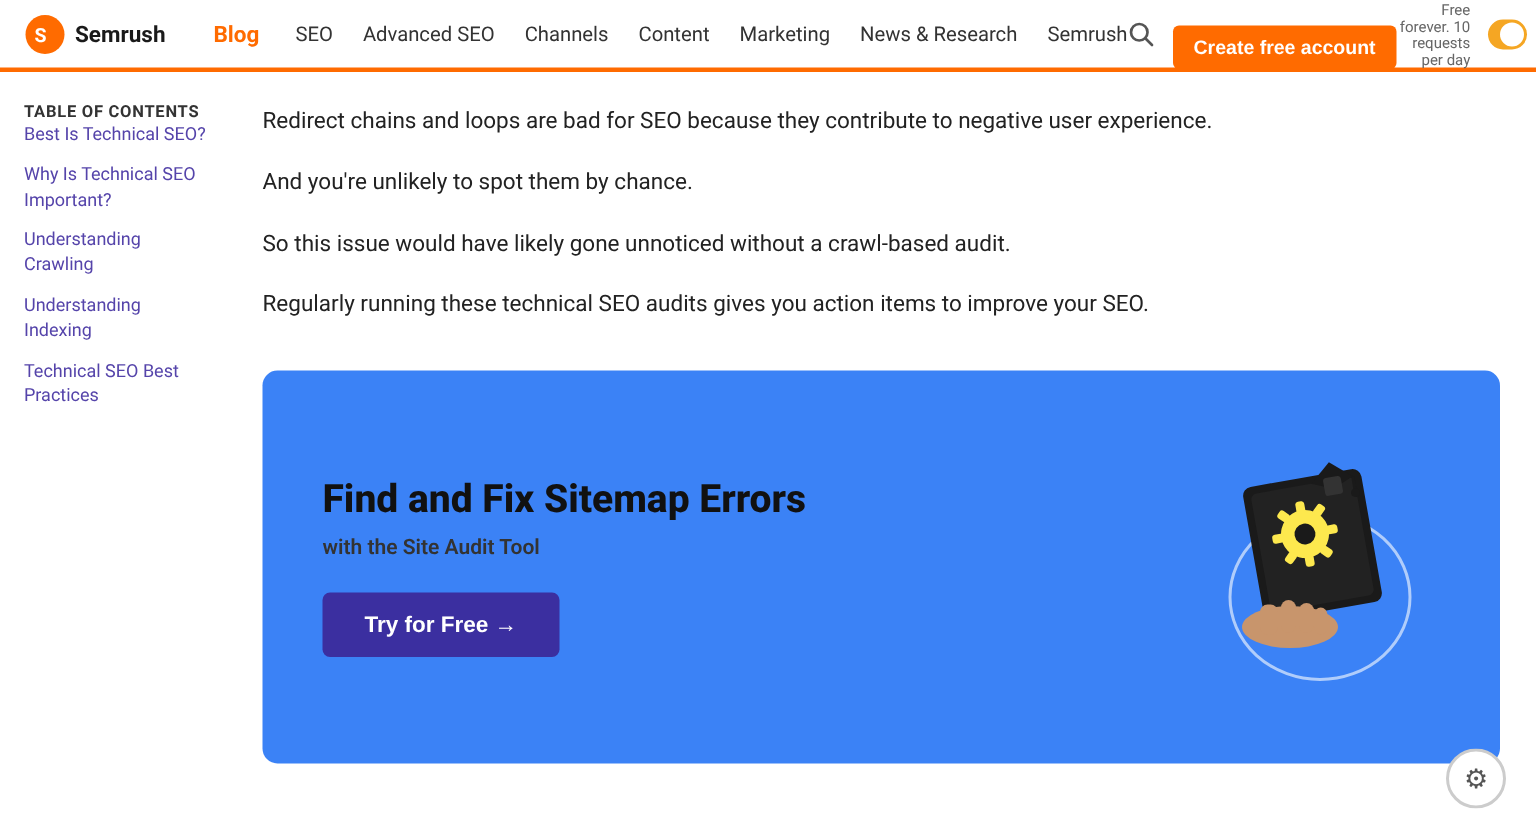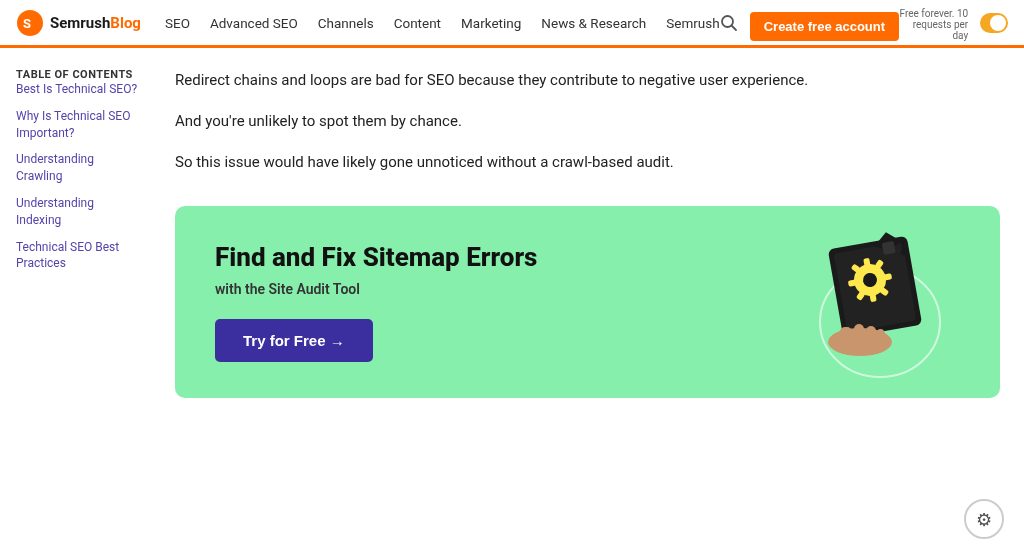--- a/index.html
+++ b/index.html
@@ -24,20 +24,21 @@
       width: 28px;
       height: 28px;
     }
     .logo-text {
       font-size: 15px;
       font-weight: 700;
       color: #1a1a1a;
     }
     .logo-blog {
       color: #ff6b00;
+      padding-left: 32px;
     }
     nav {
       display: flex;
       align-items: flex-end;
       gap: 20px;
       flex: 1;
     }
     nav a {
       text-decoration: none;
       color: #333;
@@ -138,23 +139,23 @@
     }
     .article-text {
       font-size: 15px;
       line-height: 1.65;
       color: #222;
       margin-bottom: 16px;
     }
 
     
     .cta-banner {
-      background: #86efac;
+      background: #3b82f6;
       border-radius: 10px;
-      padding: 16px 40px;
+      padding: 51px 40px;
       margin-top: 32px;
       display: flex;
       align-items: center;
       justify-content: space-between;
       position: relative;
       overflow: hidden;
       min-height: 185px;
     }
     .cta-text-area {
       flex: 1;
@@ -272,20 +273,21 @@
       <li>
         <a href="#">Technical SEO Best Practices</a>
       </li>
     </ul>
   </aside>
 
   <main class="main-content">
     <p class="article-text">Redirect chains and loops are bad for SEO because they contribute to negative user experience.</p>
     <p class="article-text">And you're unlikely to spot them by chance.</p>
     <p class="article-text">So this issue would have likely gone unnoticed without a crawl-based audit.</p>
+    <p class="article-text">Regularly running these technical SEO audits gives you action items to improve your SEO.</p>
 
     <div class="cta-banner">
       <div class="cta-text-area">
         <h2 class="cta-heading">Find and Fix Sitemap Errors</h2>
         <p class="cta-subheading">with the Site Audit Tool</p>
         <button class="cta-button">Try for Free →</button>
       </div>
       <div class="cta-illustration">
         
         <svg width="220" height="160" viewBox="0 0 220 160" xmlns="http://www.w3.org/2000/svg">

